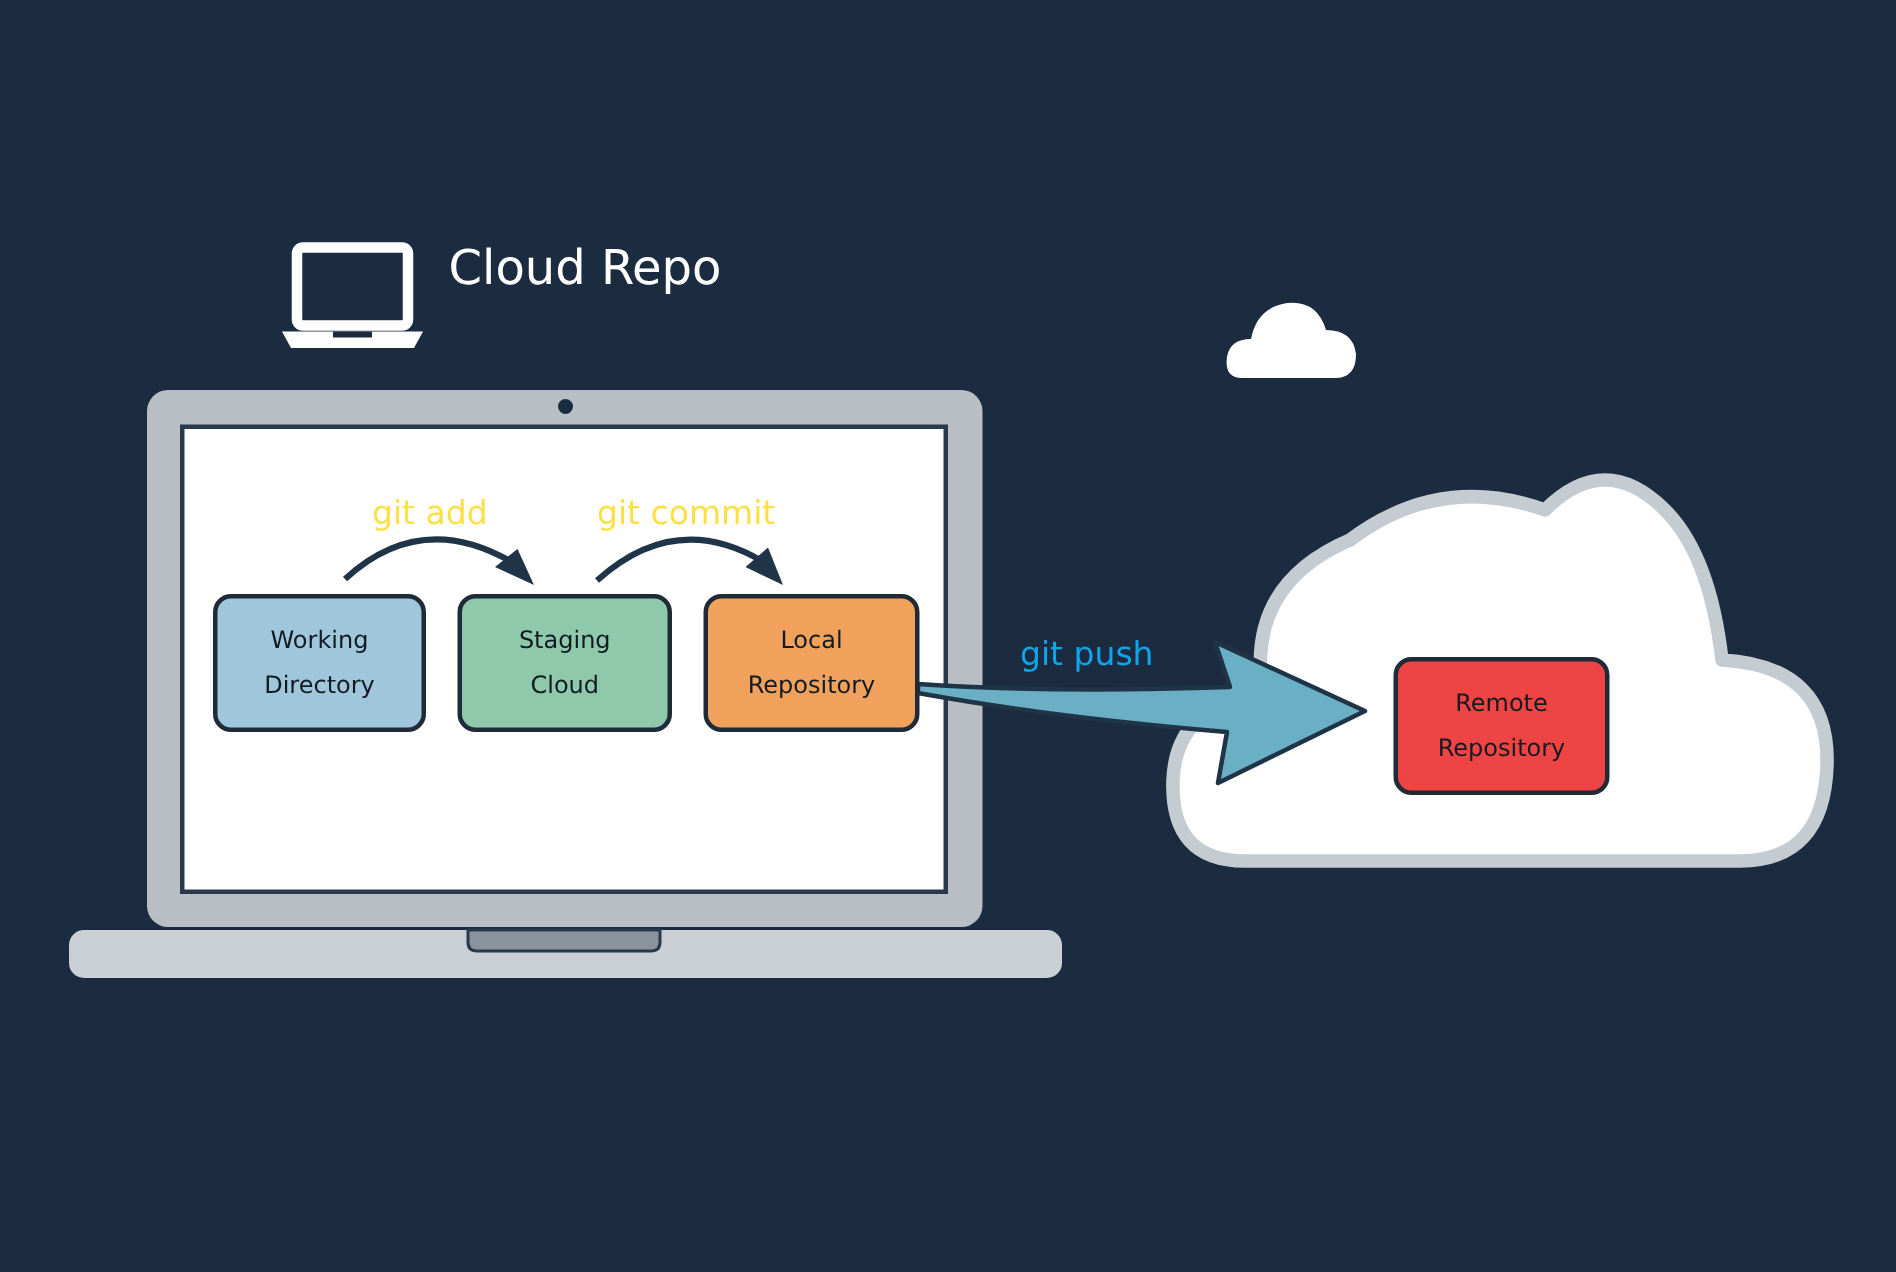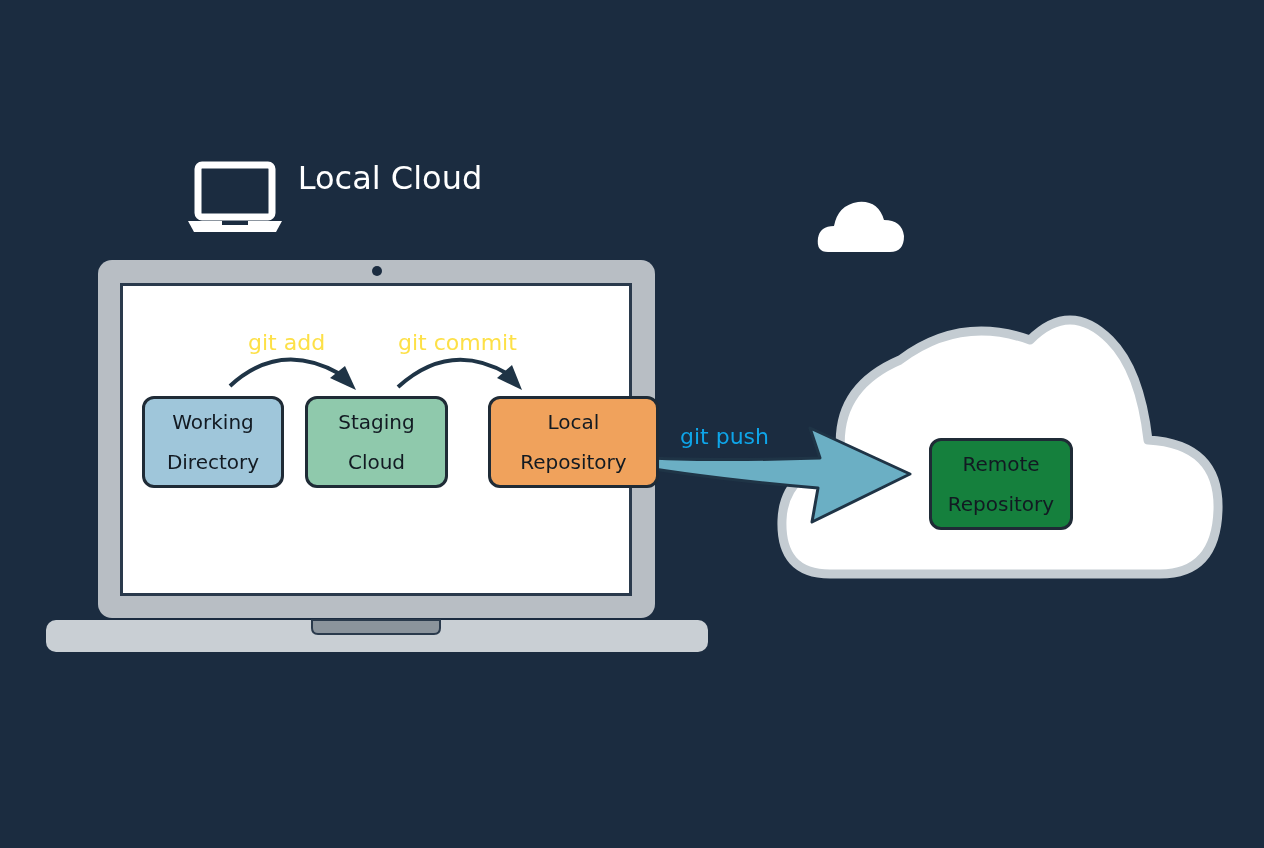--- a/index.html
+++ b/index.html
@@ -1,19 +1,19 @@
 <!DOCTYPE html>
 <html><head>
 <meta charset="utf-8">
 <style>
   html,body{margin:0;padding:0;}
   body{width:1264px;height:848px;background:#1b2c40;position:relative;overflow:hidden;font-family:"DejaVu Sans","Liberation Sans",sans-serif;}
   svg.main{position:absolute;left:0;top:0;}
   .title{position:absolute;color:#ffffff;font-size:32px;line-height:40px;text-align:center;font-family:"DejaVu Sans",sans-serif;}
-  .box{position:absolute;border:3px solid #1f2b36;border-radius:12px;display:flex;align-items:center;justify-content:center;text-align:center;font-size:20px;line-height:40px;color:#121a22;box-sizing:border-box;white-space:pre-line;font-family:"DejaVu Sans",sans-serif;}
+  .box{position:absolute;border:3px solid #1f2b36;border-radius:12px;display:flex;align-items:center;justify-content:center;text-align:center;font-size:16px;line-height:30px;color:#121a22;box-sizing:border-box;white-space:pre-line;font-family:"DejaVu Sans",sans-serif;}
   .cmd{position:absolute;font-size:22px;color:#fde047;font-family:"DejaVu Sans",sans-serif;}
   .cmd.light{color:#0ea5e9;}
 </style>
 </head>
 <body>
 
 <svg class="main" width="1264" height="848">
 
   <g>
     <rect x="198" y="165" width="74" height="52" rx="4" fill="none" stroke="#ffffff" stroke-width="7"></rect>
@@ -41,30 +41,30 @@
 
   <g>
     <path d="M398 387 Q450 340 508 374" fill="none" stroke="#1f3446" stroke-width="4"></path>
     <path d="M522 390 L497 378 L512 365 Z" fill="#1f3446"></path>
   </g>
 
   <path d="M612 456 Q700 462 820 458 L810 428 L910 474 L812 522 L818 488 Q700 478 612 462 Z" fill="#6bafc4" stroke="#1f3446" stroke-width="3" stroke-linejoin="round"></path>
 </svg>
 
 <div class="title" style="left:290px;top:158px;width:200px;">
-  <div>Local Cloud</div>
+  <div>Cloud Repo</div>
 </div>
 
 <div class="title" style="left:908px;top:188px;width:230px;">
 </div>
 
 <div class="cmd" style="left:248px;top:330px;">git add</div>
 <div class="cmd" style="left:398px;top:330px;">git commit</div>
 <div class="cmd light" style="left:680px;top:424px;">git push</div>
 
 <div class="box" style="left:142px;top:396px;width:142px;height:92px;background:#9fc6da;">Working
 Directory</div>
 <div class="box" style="left:305px;top:396px;width:143px;height:92px;background:#8fc9ac;">Staging
 Cloud</div>
-<div class="box" style="left:488px;top:396px;width:171px;height:92px;background:#f0a25c;">Local
+<div class="box" style="left:469px;top:396px;width:144px;height:92px;background:#f0a25c;">Local
 Repository</div>
-<div class="box" style="left:929px;top:438px;width:144px;height:92px;background:#15803d;">Remote
+<div class="box" style="left:929px;top:438px;width:144px;height:92px;background:#ef4444;">Remote
 Repository</div>
 
 </body></html>

